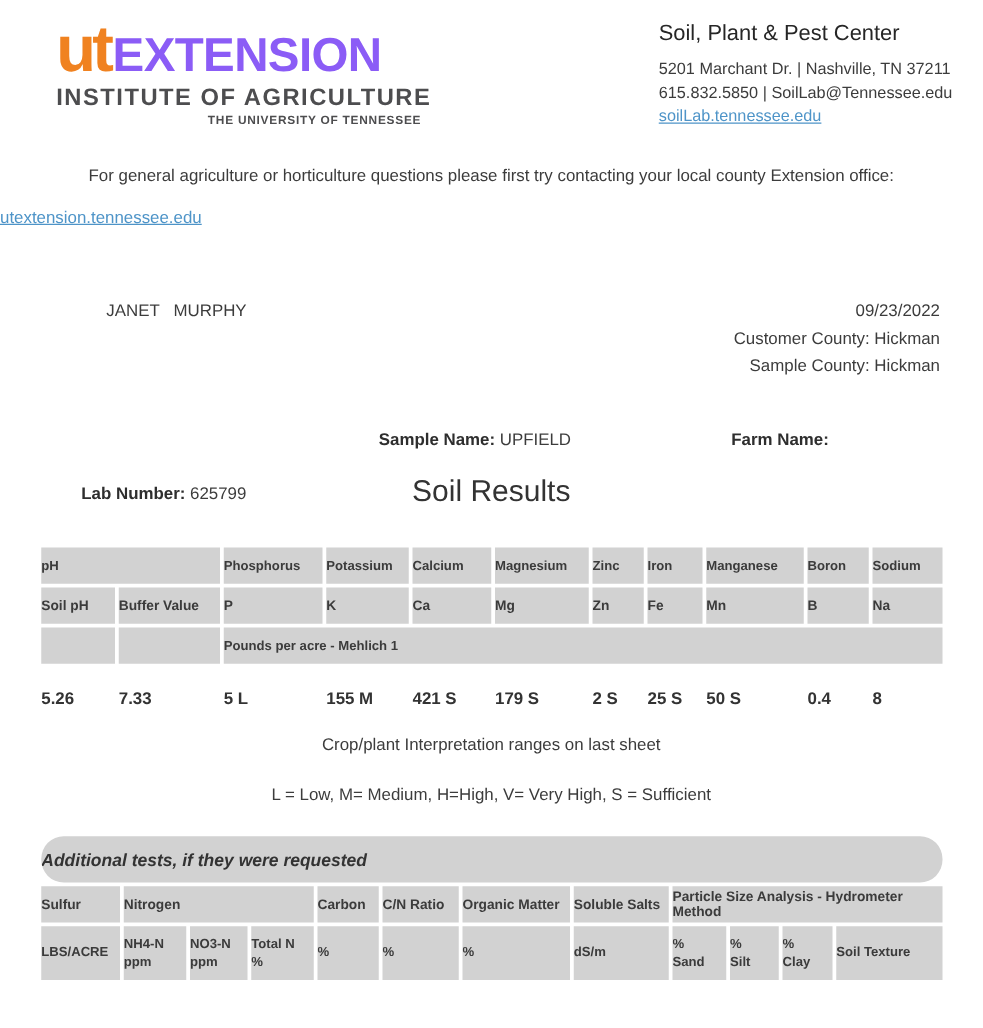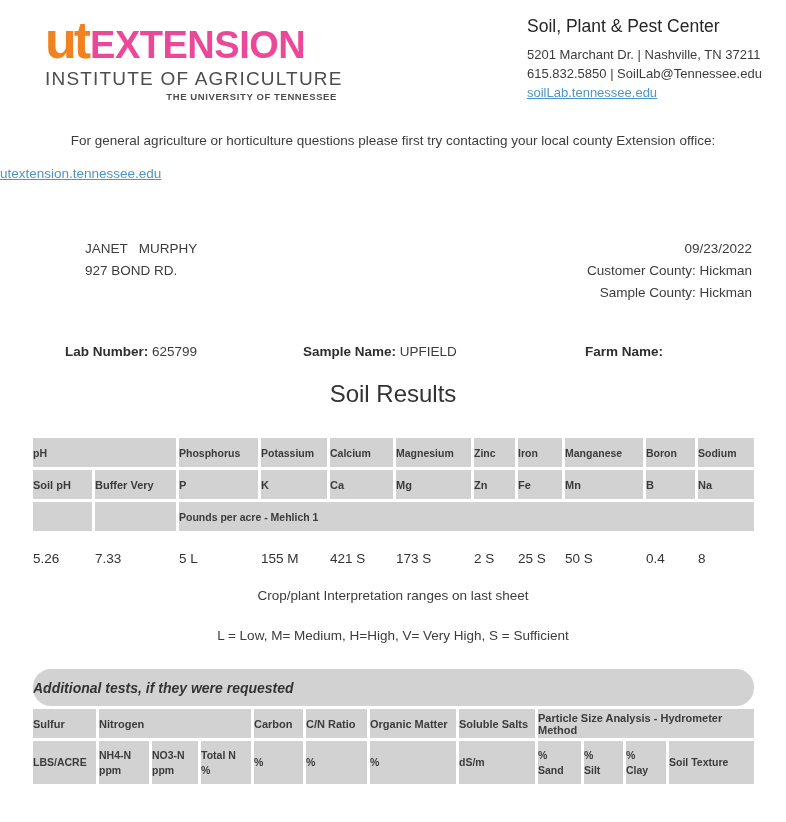--- a/index.html
+++ b/index.html
@@ -16,24 +16,24 @@
   
   .logo { position: absolute; left: 45px; top: 20px; width: 292px; }
   .logo-line1 { display: flex; align-items: baseline; height: 46px; }
   .logo-ut {
     font-size: 52px; font-weight: 800; line-height: 0.8;
     color: #F08220; letter-spacing: -3px; text-transform: lowercase;
     margin-right: 2px;
   }
   .logo-ext {
     font-size: 38px; font-weight: 800; line-height: 0.9;
-    color: #ec4899; letter-spacing: -0.5px;
+    color: #8b5cf6; letter-spacing: -0.5px;
   }
   .logo-line2 {
-    margin-top: 2px; font-size: 19px; font-weight: 400;
+    margin-top: 2px; font-size: 19px; font-weight: 700;
     letter-spacing: 1.2px; color: #4D4D4F; white-space: nowrap;
   }
   .logo-line3 {
     margin-top: 1px; text-align: right; font-size: 9.5px; font-weight: bold;
     letter-spacing: 0.6px; color: #4D4D4F;
   }
 
   
   .center-block { position: absolute; left: 527px; top: 16px; width: 260px; }
   .center-name { font-size: 17.5px; color: #262626; margin-bottom: 8px; }
@@ -53,21 +53,21 @@
 
   
   .customer { position: absolute; left: 85px; top: 238px; font-size: 13.5px; }
   .customer div { line-height: 22px; white-space: pre; }
   .meta { position: absolute; right: 34px; top: 238px; text-align: right; font-size: 13.5px; }
   .meta div { line-height: 22px; }
 
   
   .sample-info { position: absolute; top: 344px; left: 0; width: 100%; font-size: 13.5px; }
   .si-item { position: absolute; white-space: nowrap; }
-  .si-lab { left: 65px; }
+  .si-lab { left: 65px; margin-top: 43px; }
   .si-sample { left: 303px; }
   .si-farm { left: 585px; }
   .si-label { font-weight: bold; color: #2e2e2e; }
 
   
   .soil-title {
     position: absolute; top: 380px; left: 0; width: 100%;
     text-align: center; font-size: 24px; color: #333333;
   }
 
@@ -78,21 +78,21 @@
   }
   table.grid td {
     background: #D2D2D2; vertical-align: middle;
     font-weight: bold; color: #3b3b3b; overflow: hidden;
   }
   .t1 { top: 435px; }
   .t1 tr.grp td { height: 29px; font-size: 10.5px; }
   .t1 tr.sub td { height: 29px; font-size: 11px; }
   .t1 tr.unit td { height: 29px; font-size: 10.5px; }
   .t1 tr.vals td {
-    background: transparent; font-weight: normal; color: #333333;
+    background: transparent; font-weight: bold; color: #333333;
     font-size: 13.5px; height: 40px; padding-top: 8px;
   }
   .t2 { top: 666px; }
   .t2 tr.title td { height: 37px; font-size: 14px; font-style: italic; color: #333333; border-radius: 18px; }
   .t2 tr.grp td { height: 29px; font-size: 11px; }
   .t2 tr.sub td { height: 43px; font-size: 10.5px; white-space: pre-line; line-height: 15px; }
 
   
   .note1 {
     position: absolute; top: 588px; left: 0; width: 100%;
@@ -122,21 +122,20 @@
     <div class="center-line">5201 Marchant Dr. | Nashville, TN 37211</div>
     <div class="center-line">615.832.5850 | SoilLab@Tennessee.edu</div>
     <div class="center-link"><a class="doc-link">soilLab.tennessee.edu</a></div>
   </div>
 
   <div class="intro-text">For general agriculture or horticulture questions please first try contacting your local county Extension office:</div>
   <div class="intro-link"><a class="doc-link">utextension.tennessee.edu</a></div>
 
   <div class="customer">
     <div>JANET   MURPHY</div>
-    <div>927 BOND RD.</div>
   </div>
 
   <div class="meta">
     <div>09/23/2022</div>
     <div>Customer County: Hickman</div>
     <div>Sample County: Hickman</div>
   </div>
 
   <div class="sample-info">
     <div class="si-item si-lab">
@@ -177,21 +176,21 @@
       <td>Calcium</td>
       <td>Magnesium</td>
       <td>Zinc</td>
       <td>Iron</td>
       <td>Manganese</td>
       <td>Boron</td>
       <td>Sodium</td>
     </tr>
     <tr class="sub">
       <td>Soil pH</td>
-      <td>Buffer Very</td>
+      <td>Buffer Value</td>
       <td>P</td>
       <td>K</td>
       <td>Ca</td>
       <td>Mg</td>
       <td>Zn</td>
       <td>Fe</td>
       <td>Mn</td>
       <td>B</td>
       <td>Na</td>
     </tr>
@@ -199,21 +198,21 @@
       <td></td>
       <td></td>
       <td colspan="9">Pounds per acre - Mehlich 1</td>
     </tr>
     <tr class="vals">
       <td>5.26</td>
       <td>7.33</td>
       <td>5 L</td>
       <td>155 M</td>
       <td>421 S</td>
-      <td>173 S</td>
+      <td>179 S</td>
       <td>2 S</td>
       <td>25 S</td>
       <td>50 S</td>
       <td>0.4</td>
       <td>8</td>
     </tr>
   </tbody>
     </table>
 
   <div class="note1">Crop/plant Interpretation ranges on last sheet</div>

